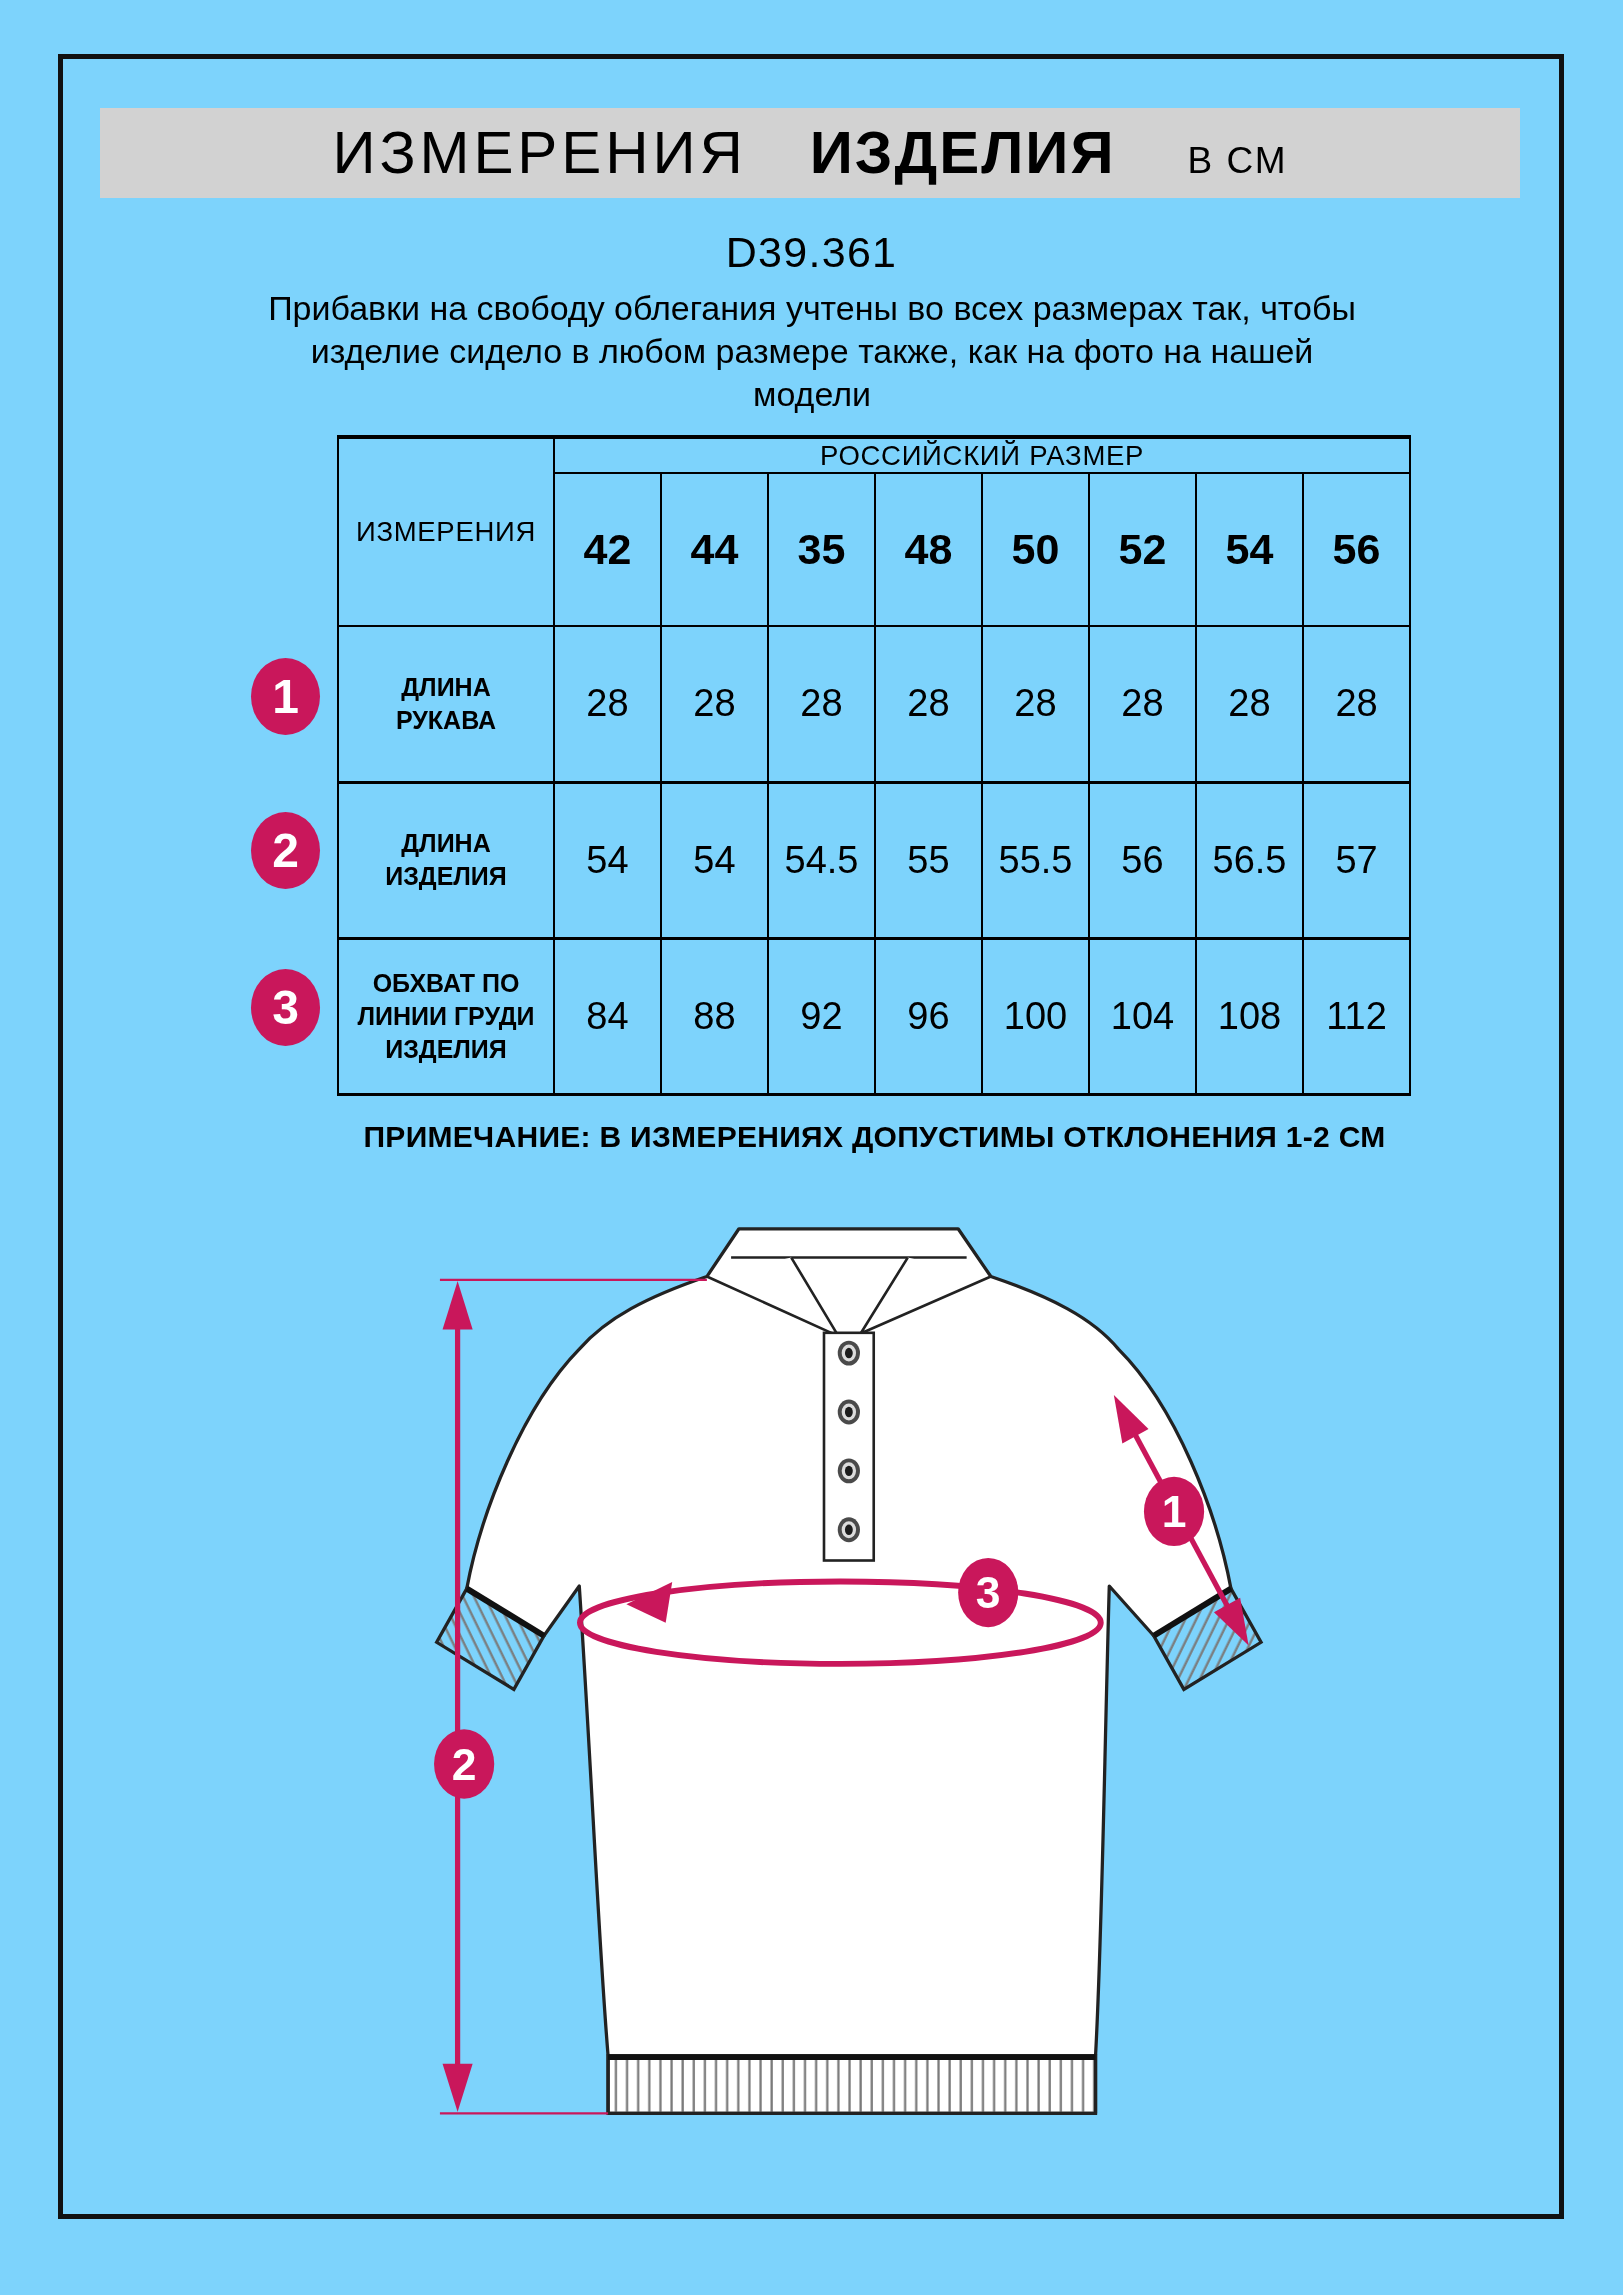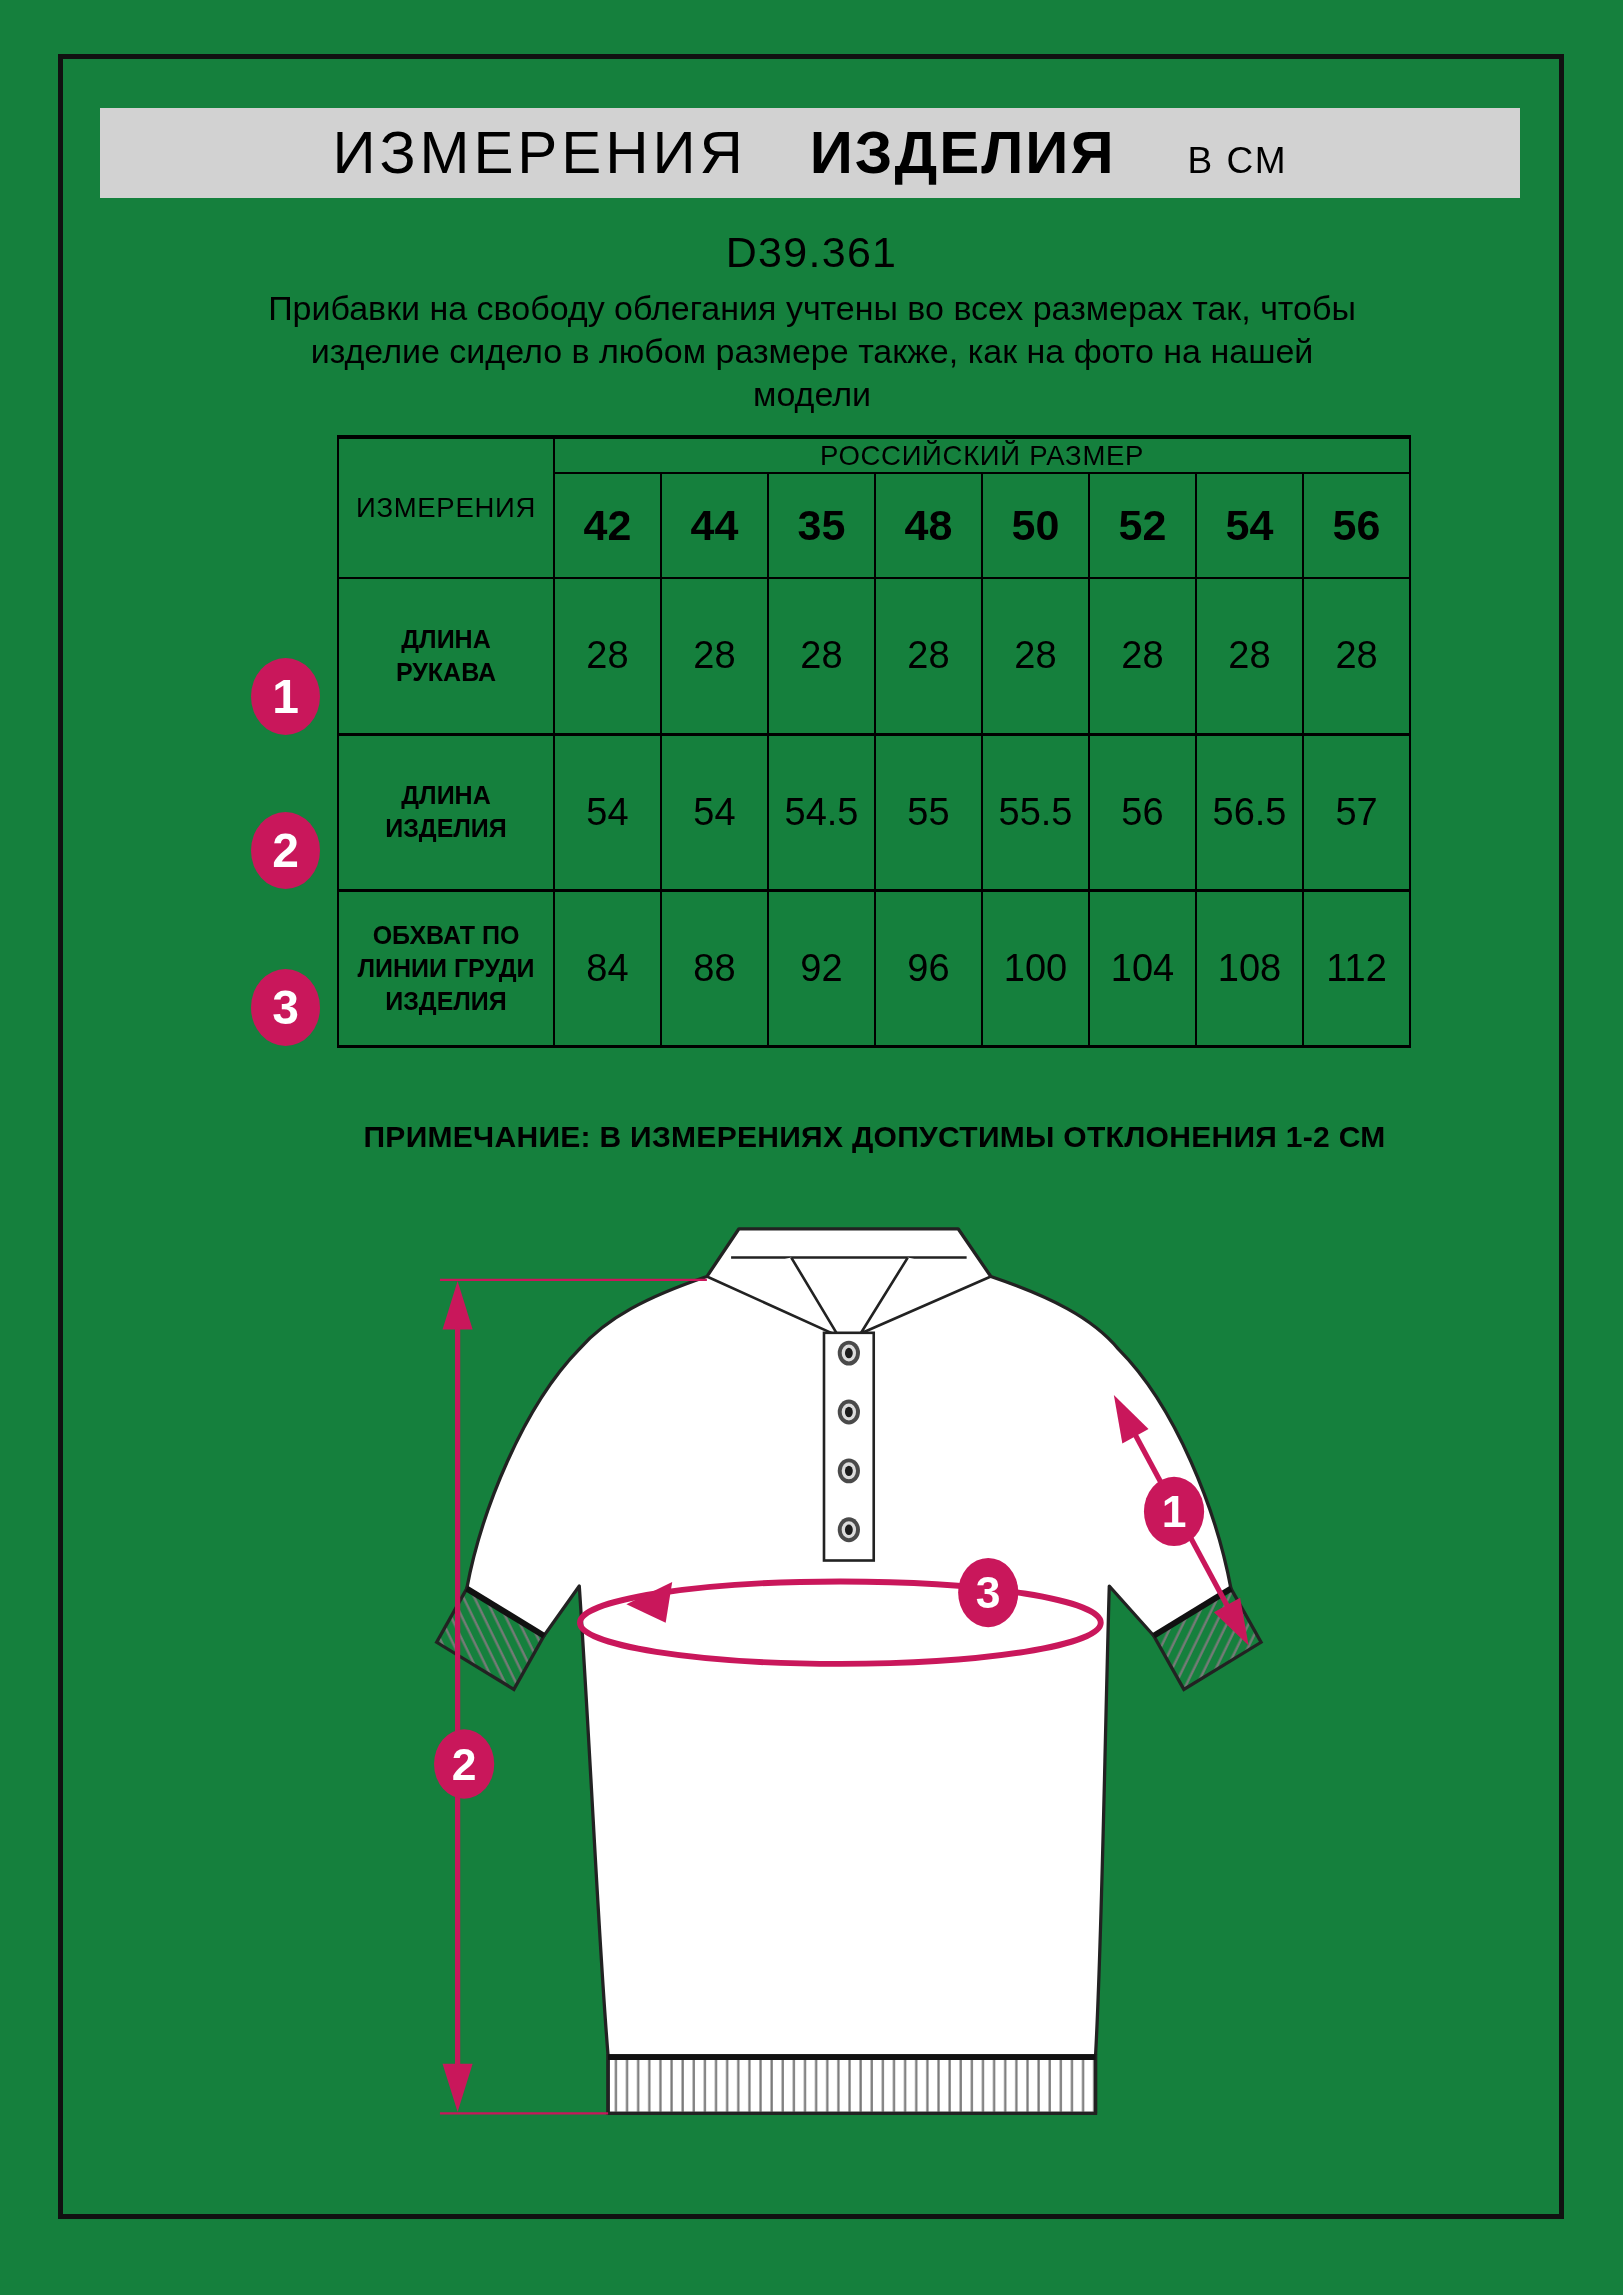--- a/index.html
+++ b/index.html
@@ -1,20 +1,20 @@
 <!DOCTYPE html>
 <html style="font-size:10.5px"><head>
 <meta charset="utf-8">
 <style>
   html,body{margin:0;padding:0;background:#ffffff;}
   .page{
     position:relative;
     width:1623px;
     height:2295px;
-    background:#15803d;
+    background:#7dd3fc;
     font-family:"Liberation Sans","DejaVu Sans",sans-serif;
     color:#000;
     overflow:hidden;
   }
   .frame{
     position:absolute;
     left:58px; top:54px;
     width:1506px; height:2165px;
     border:5.2px solid #111;
     box-sizing:border-box;
@@ -75,21 +75,21 @@
     border-bottom:3.9px solid #000;
   }
   table.size-table td{
     border:2px solid #000;
     text-align:center;
     vertical-align:middle;
     padding:0 14px;
     overflow:hidden;
   }
   tr.r-group{height:36px;}
-  tr.r-sizes{height:105px;}
+  tr.r-sizes{height:153px;}
   tr.r-data{height:156px;}
   td.c-group{
     border-bottom:3.9px solid #000;
     font-size:27.5px;
     letter-spacing:0.7px;
   }
   td.c-measure{
     font-size:27.5px;
     letter-spacing:0.7px;
   }

